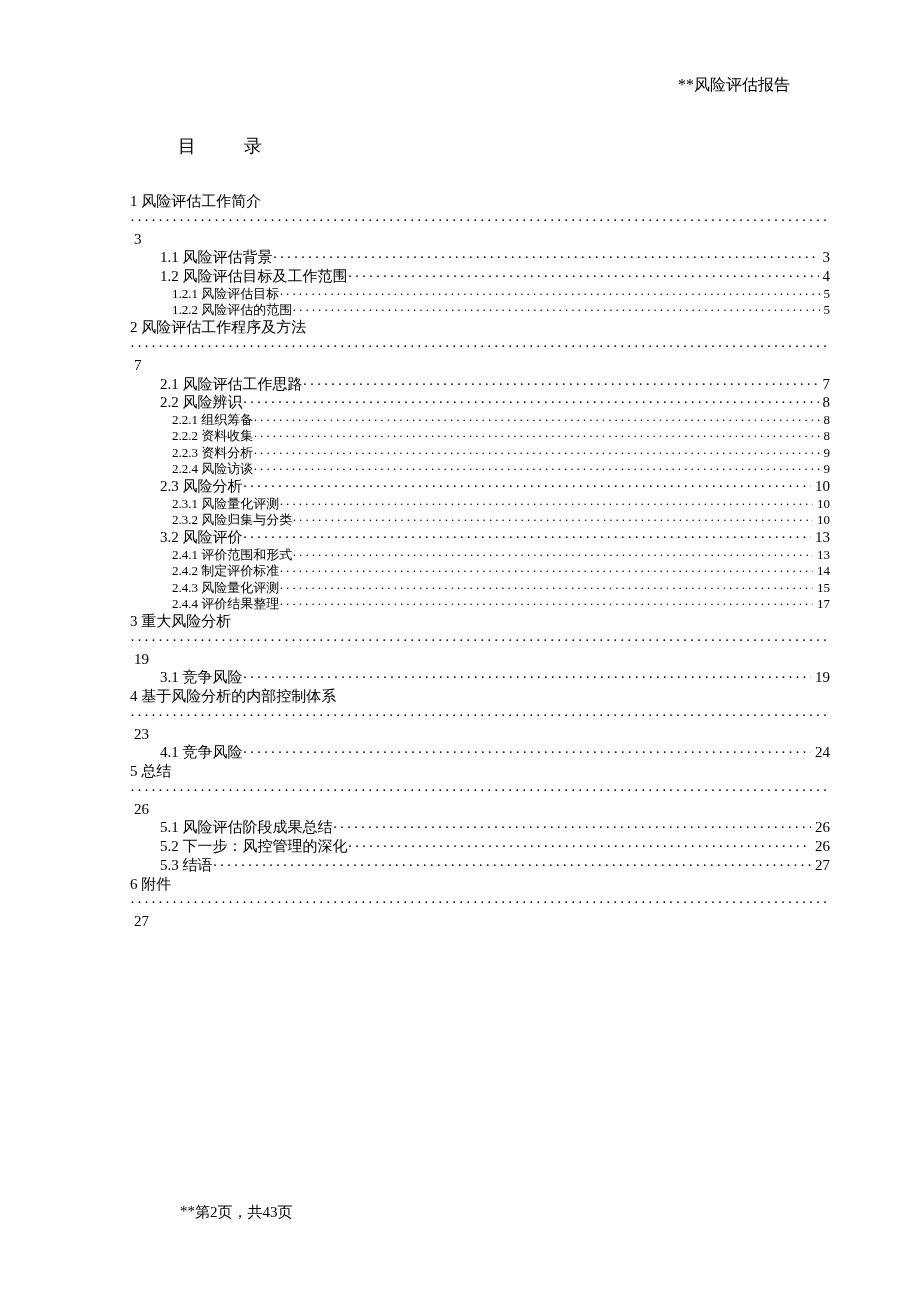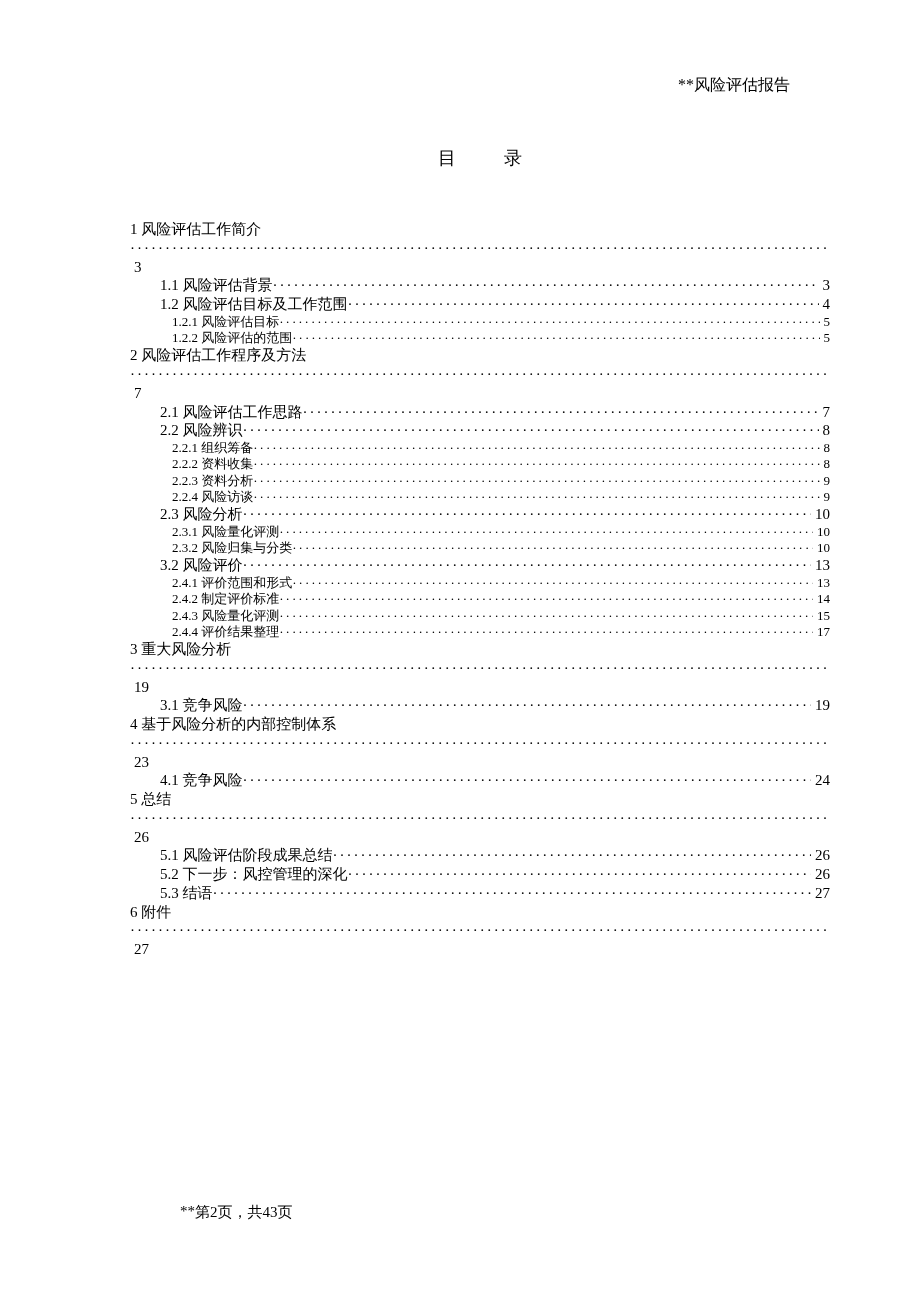--- a/index.html
+++ b/index.html
@@ -17,27 +17,26 @@
     padding: 75px 90px 60px 130px;
     box-sizing: border-box;
     width: 100%;
     height: 100%;
     position: relative;
   }
   .header-title {
     text-align: right;
     font-size: 16px;
     margin-right: 40px;
-    margin-bottom: 50px;
+    margin-bottom: 38px;
   }
   .toc-title {
-    text-align: center;
     font-size: 18px;
     letter-spacing: 48px;
-    margin-bottom: 50px;
+    margin-bottom: 34px;
     padding-left: 48px;
   }
   .toc {
     font-size: 15px;
     line-height: 1.25;
   }
   .toc-line {
     display: flex;
     align-items: baseline;
     white-space: nowrap;

